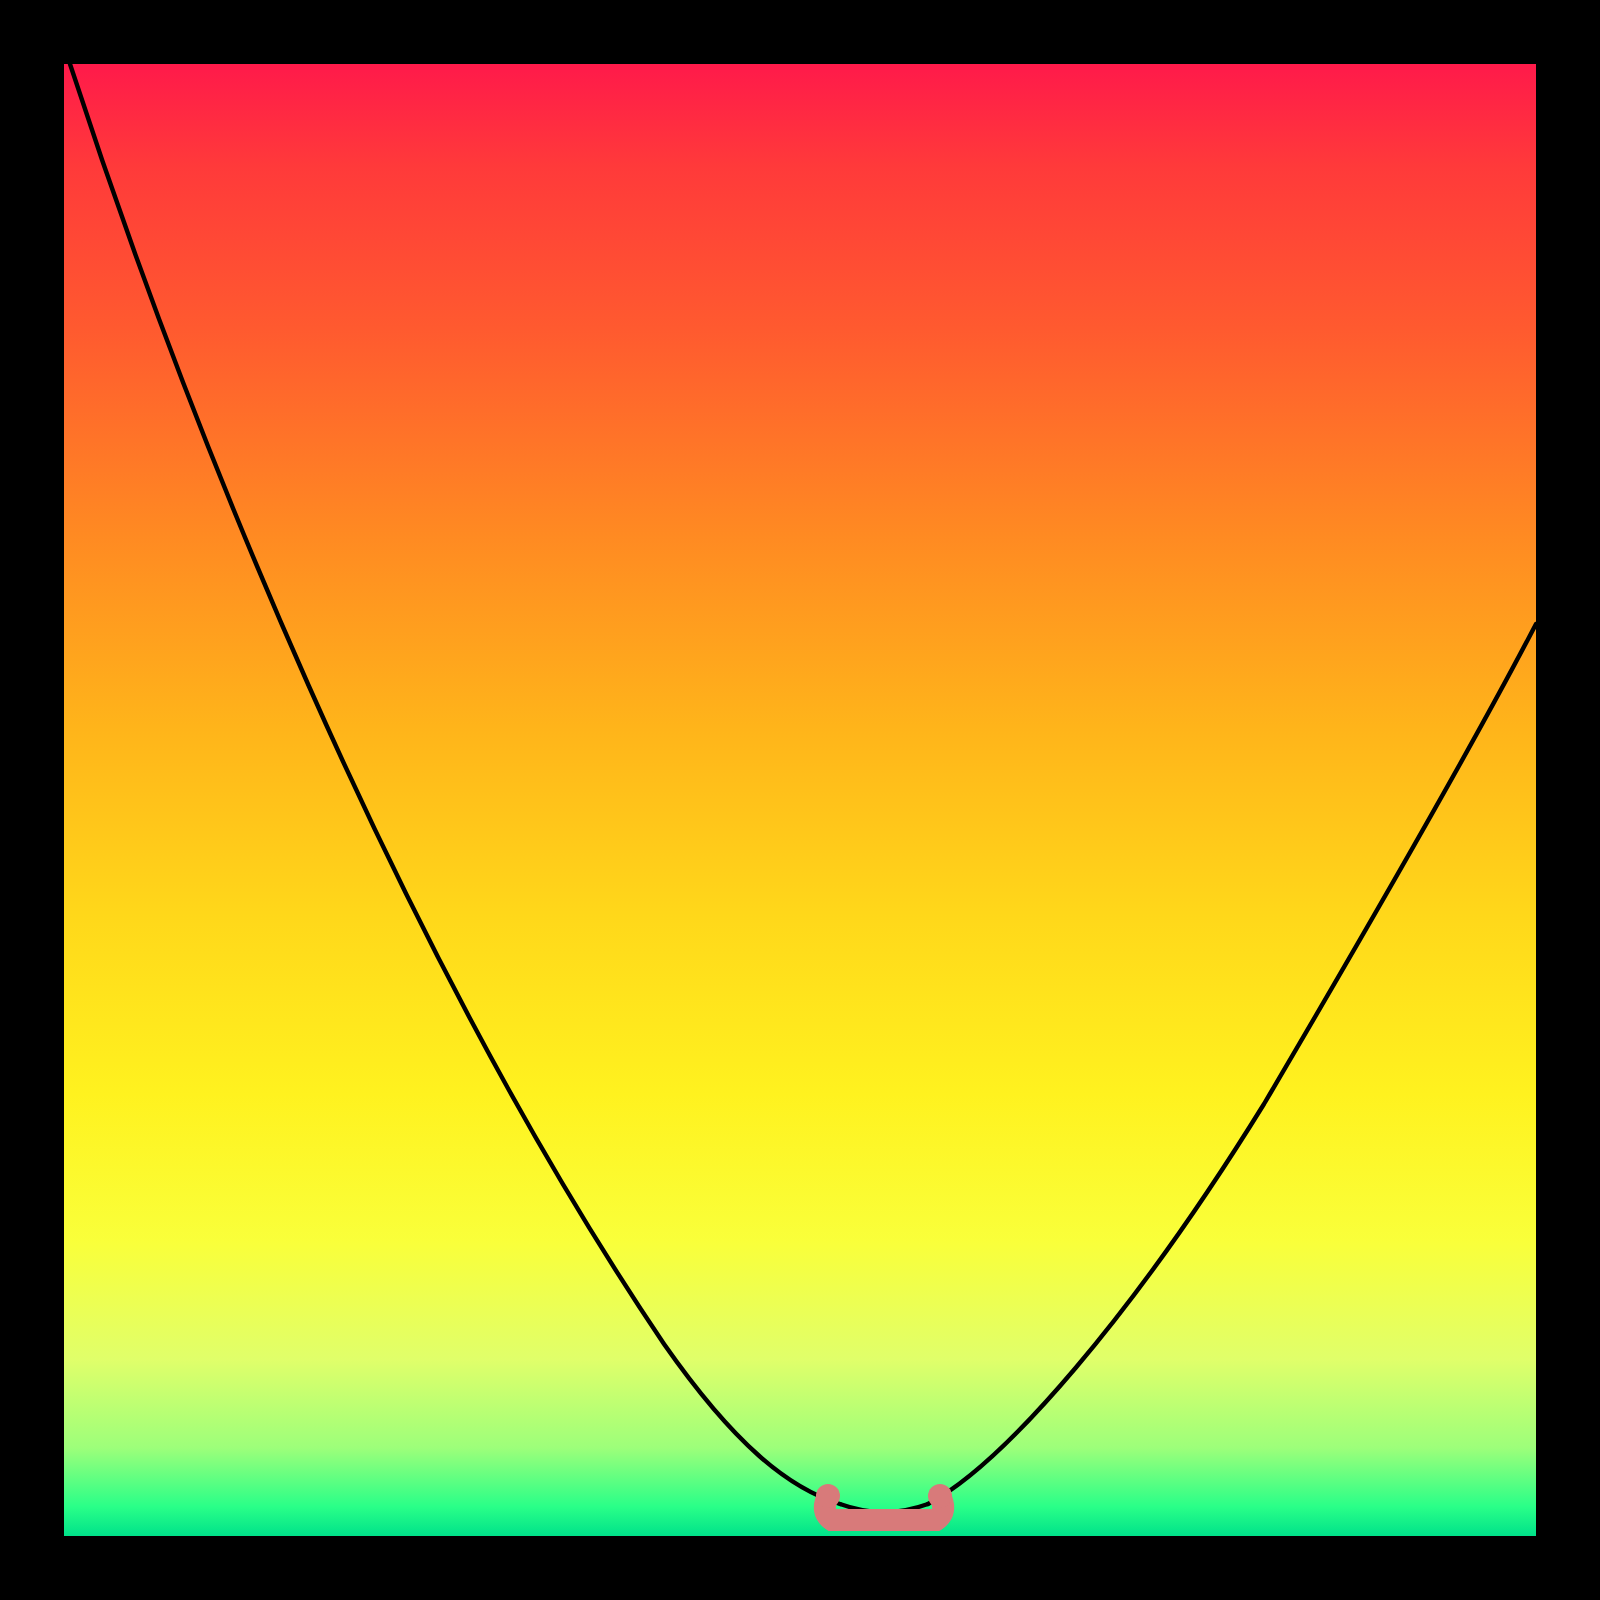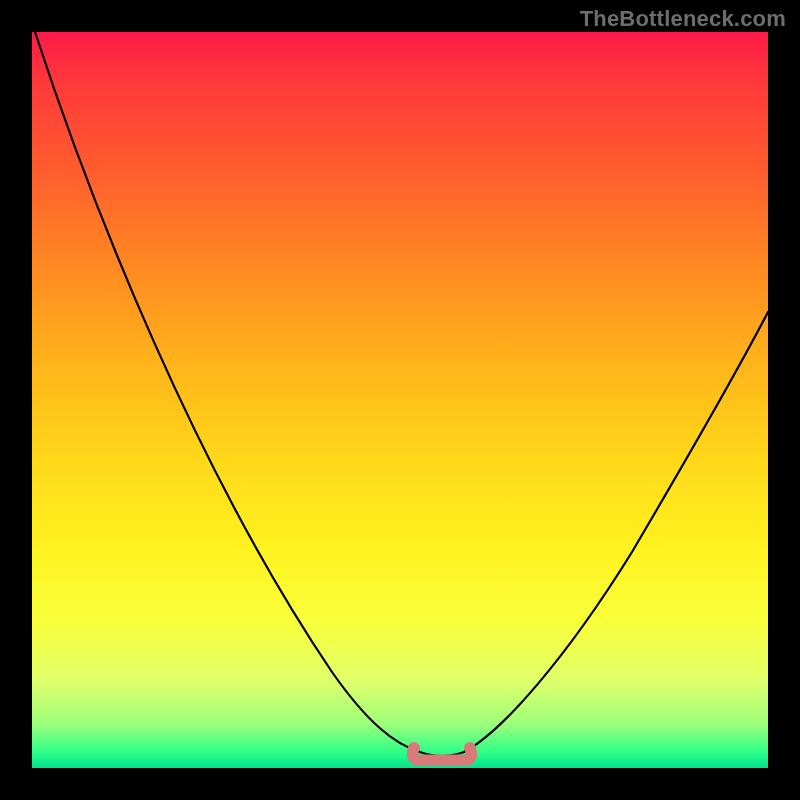--- a/index.html
+++ b/index.html
@@ -55,21 +55,20 @@
     top: 0;
     left: 0;
     width: 736px;
     height: 736px;
   }
 </style>
 </head>
 <body>
 
 <div class="frame">
-  <div class="watermark">TheBottleneck.com</div>
 
   <div class="plot-area">
     <svg class="curve" viewBox="0 0 736 736" preserveAspectRatio="none">
       <path d="M 3 0
                C 60 175, 165 440, 300 640
                C 335 690, 362 712, 388 720" fill="none" stroke="#000" stroke-width="2.2" stroke-linecap="round"></path>
       <path d="M 432 720
                C 470 700, 535 625, 600 520
                C 660 418, 710 330, 736 280" fill="none" stroke="#000" stroke-width="2.2" stroke-linecap="round"></path>
       <path d="M 388 720 Q 410 728 432 720" fill="none" stroke="#000" stroke-width="2" stroke-linecap="round"></path>

